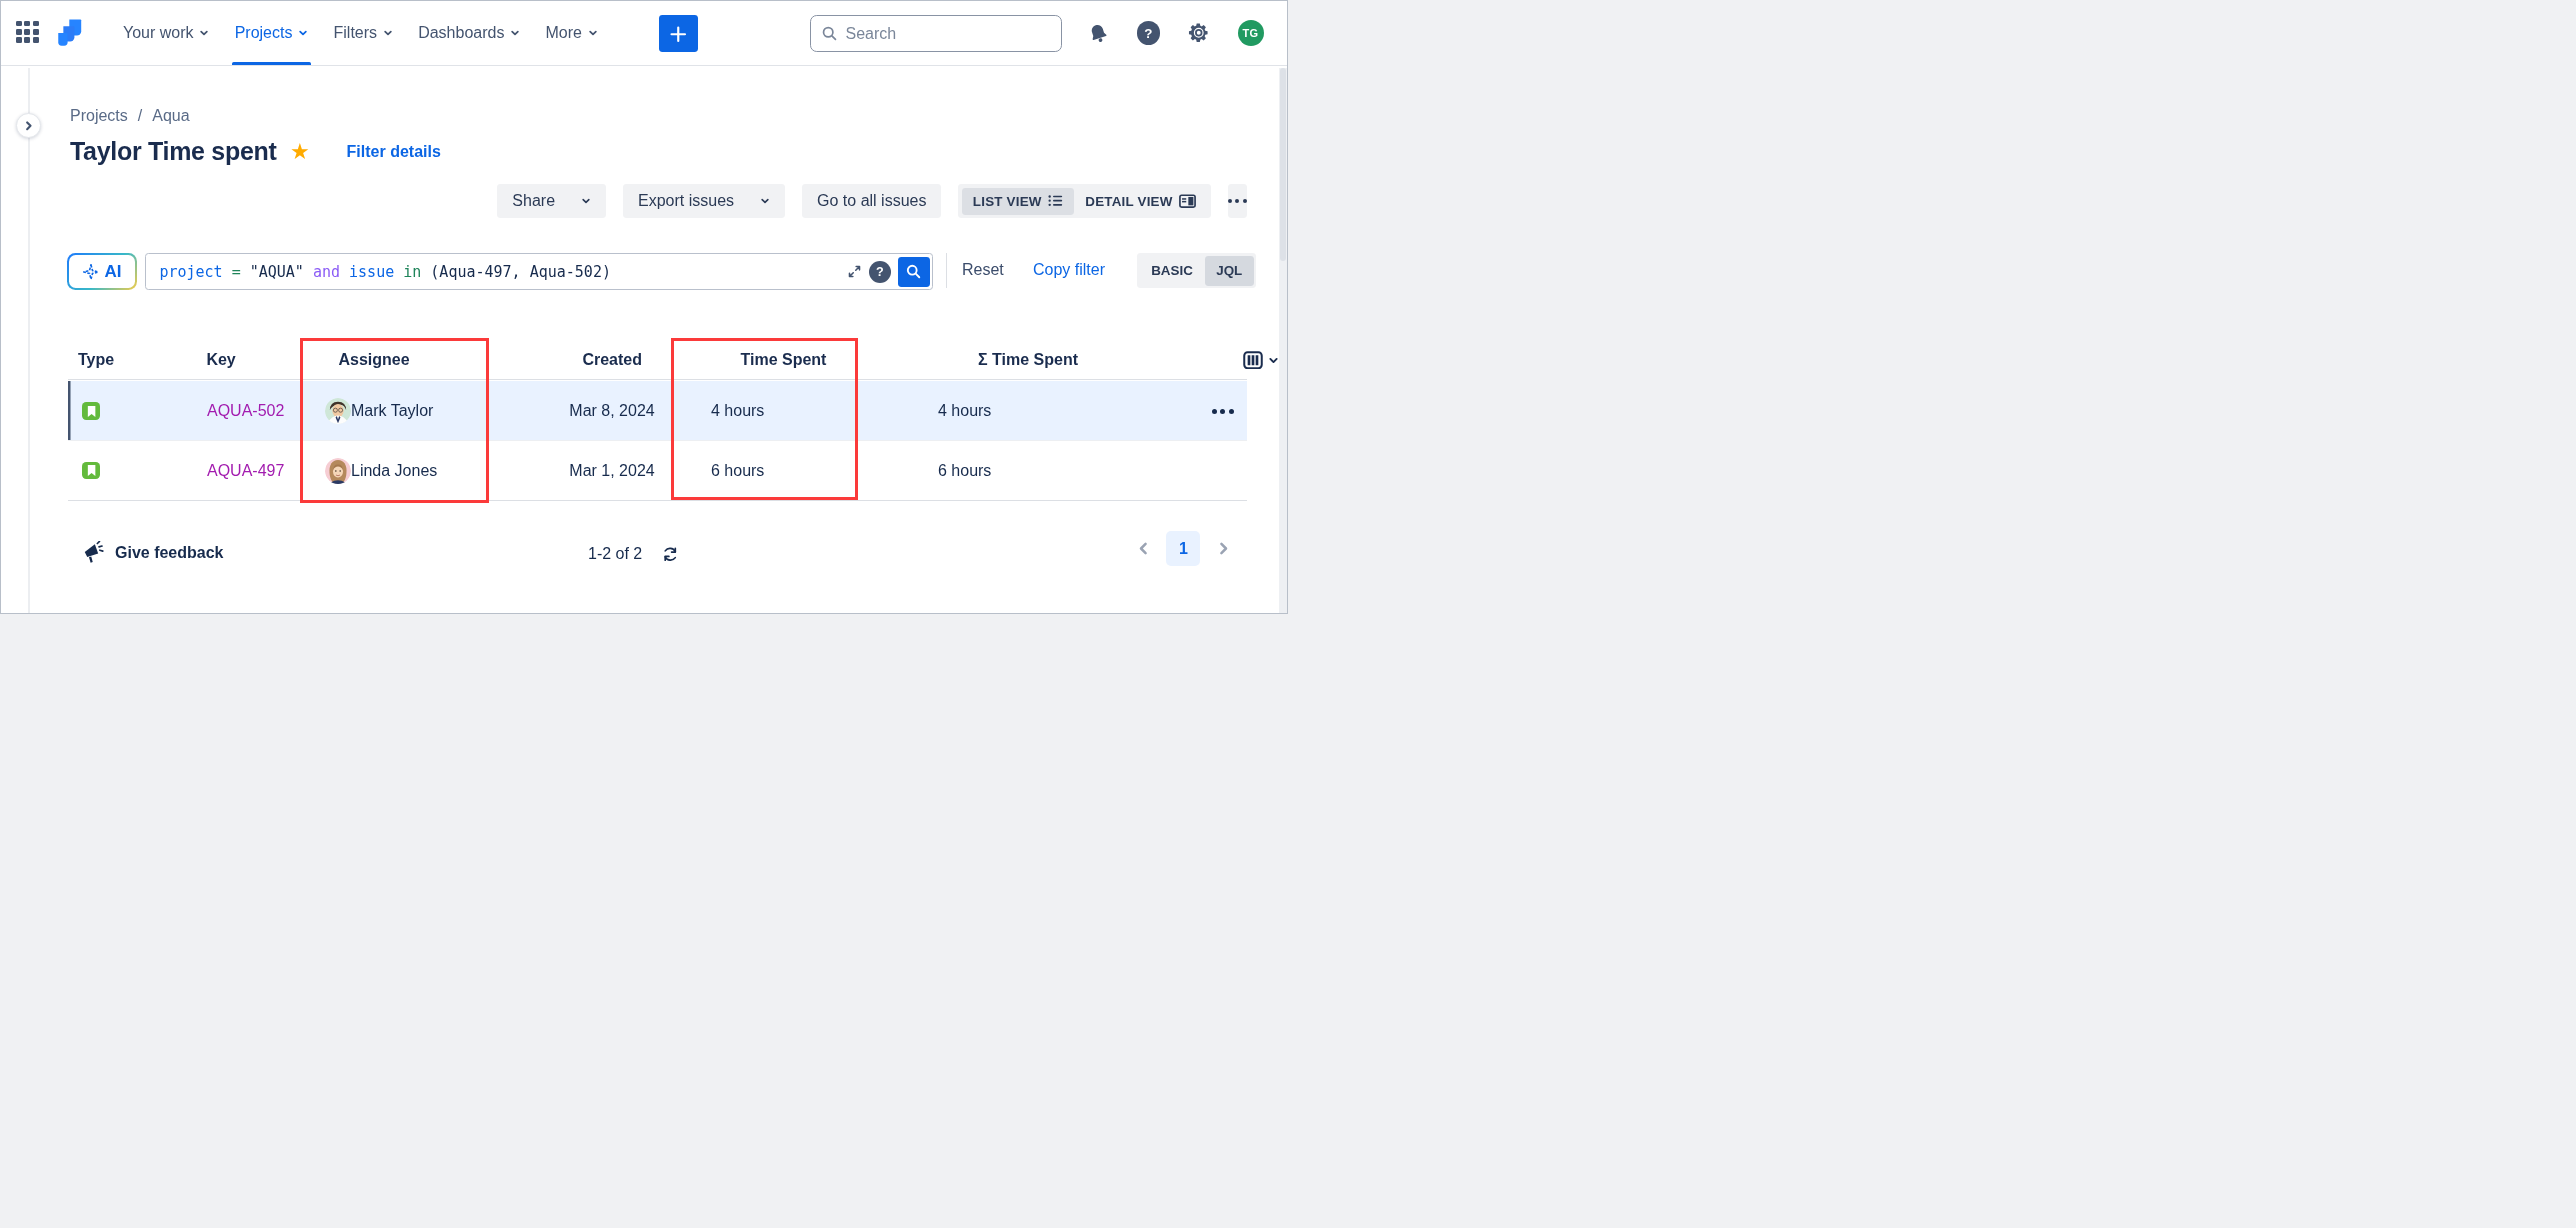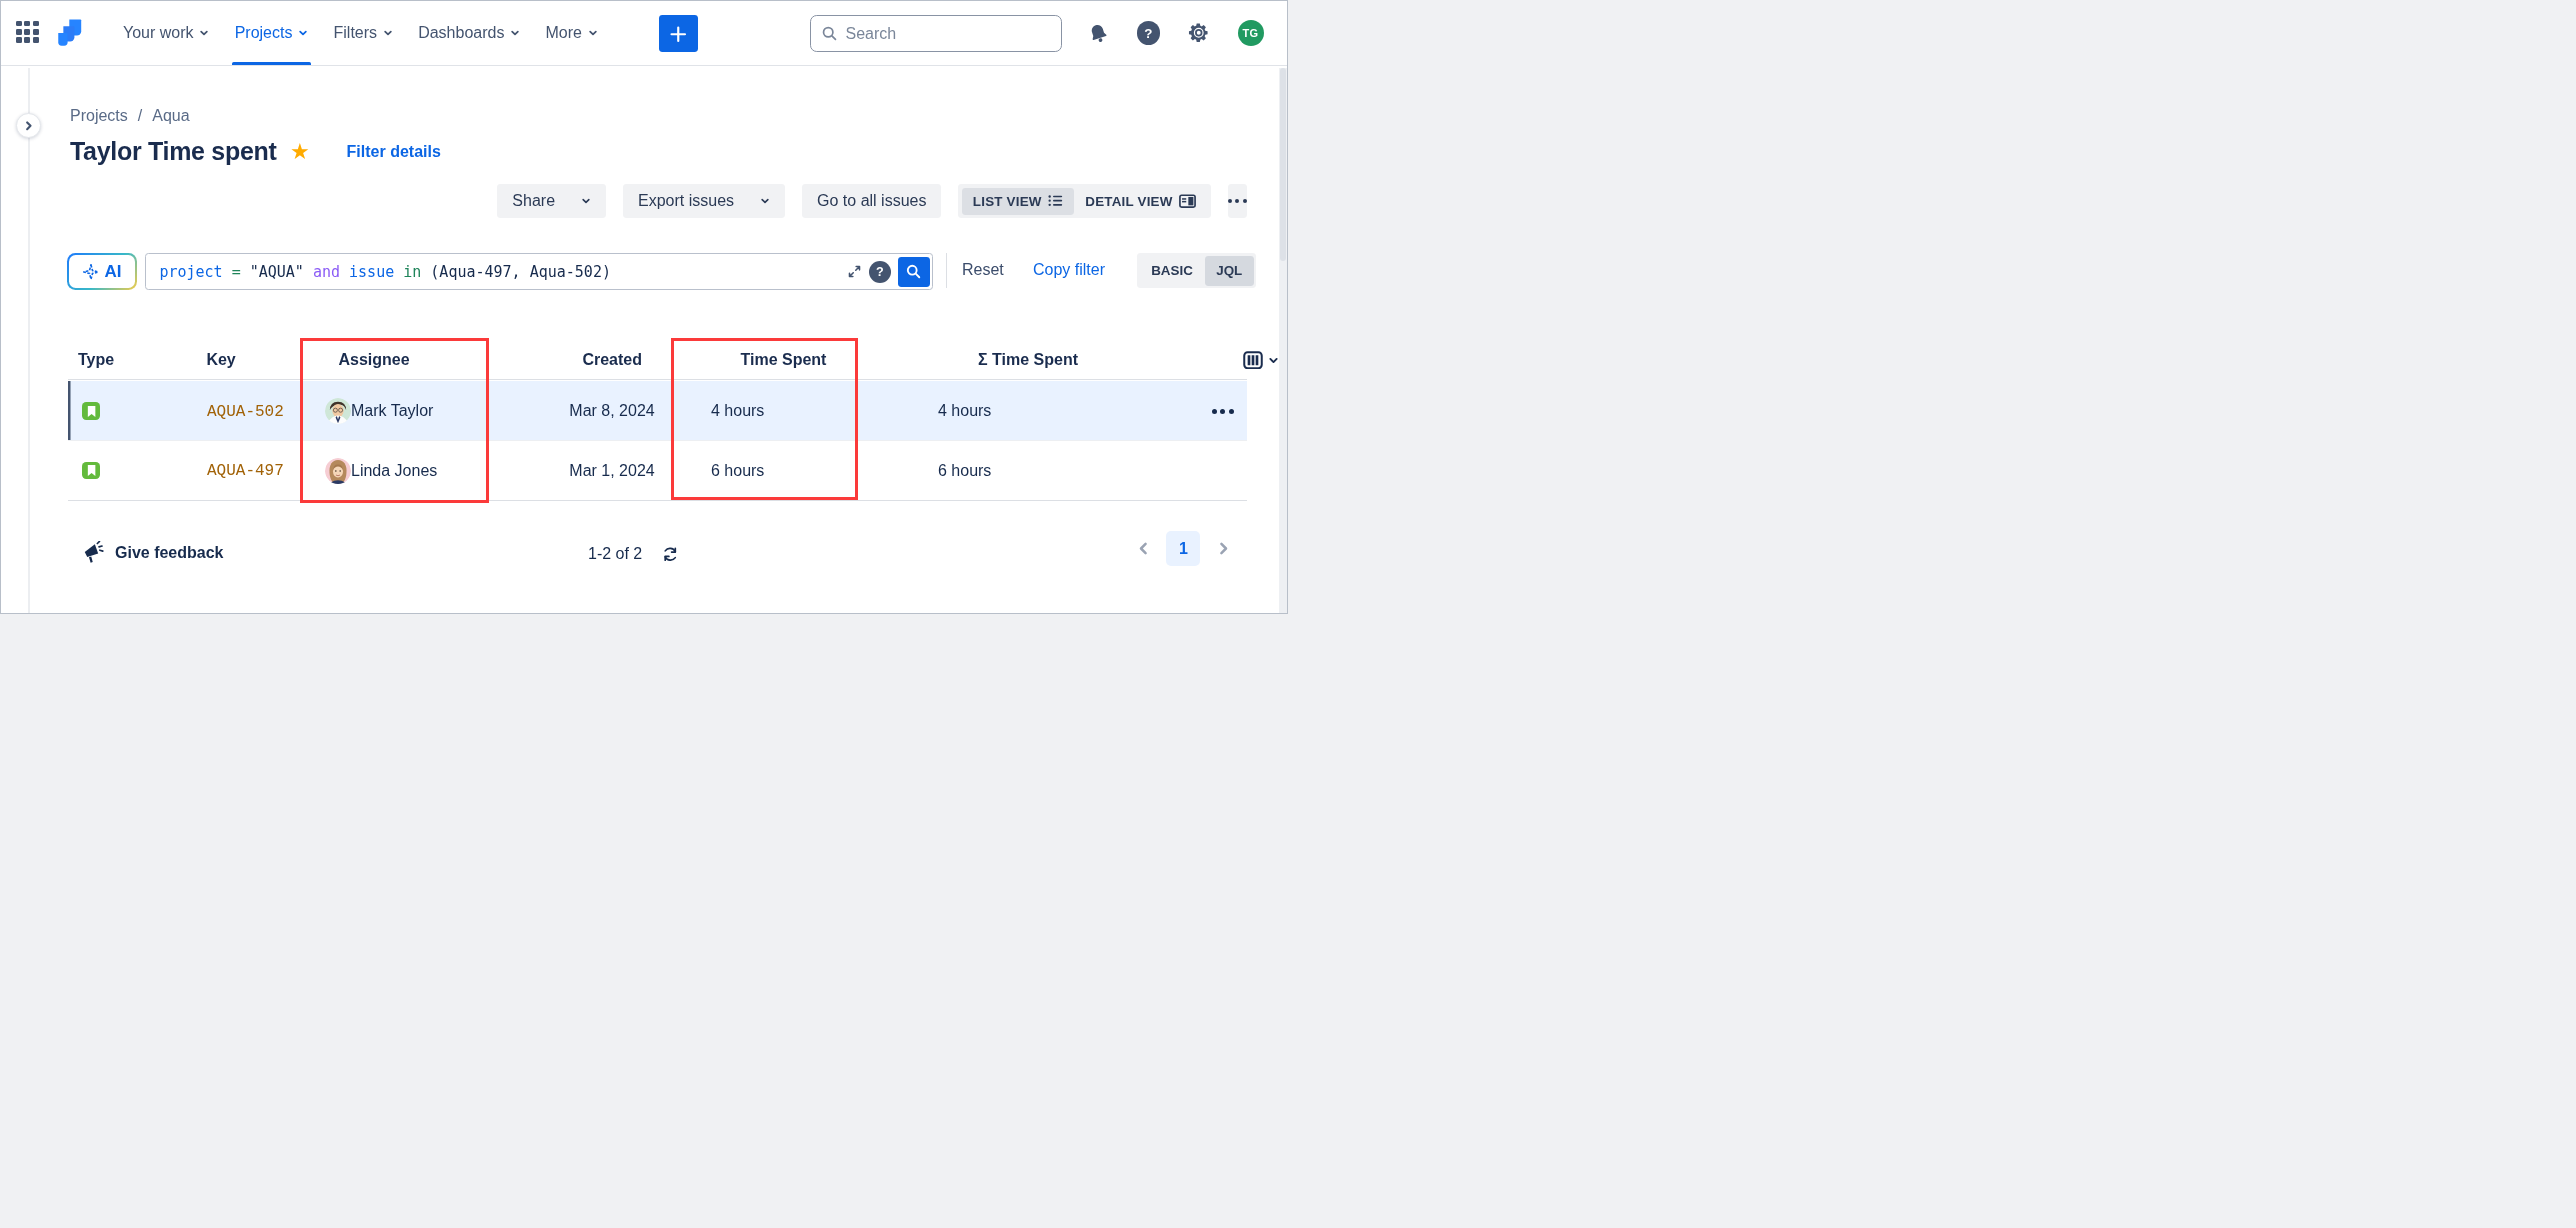--- a/index.html
+++ b/index.html
@@ -85,21 +85,21 @@
   .mode-seg.selected { background:#d5d9df; }
   
   .tgrid { display:grid; grid-template-columns:122px 130px 235px 151px 232px 254px 1fr; align-items:center; }
   .thead { position:absolute; left:67px; top:340px; width:1179px; height:39px; border-bottom:1.7px solid #dcdfe4;gap:8px; }
   .th { font-size:16px; font-weight:700; color:#1a2c4e; cursor:pointer; white-space:nowrap; }
   .trow { position:absolute; left:67px; width:1179px; height:60px; font-size:16px; color:#172b4d; }
   .trow.selected { background:#e9f2ff; box-shadow:inset 2.5px 0 0 #44546f; }
   .trow .sep { position:absolute; left:0; right:0; bottom:0; height:0.8px; background:#edeff2; }
   .type-icon { width:17.6px; height:17.6px; border-radius:4.2px; background:#63ba3c; display:flex;
                align-items:center; justify-content:center; }
-  .key-link { color:#a16207; text-decoration:none; cursor:pointer;font-family:Liberation Mono, monospace; }
+  .key-link { color:#a21caf; text-decoration:none; cursor:pointer; }
   .assignee-cell { display:flex; align-items:center; }
   .av { width:26px; height:26px; border-radius:50%; overflow:hidden; flex:none; }
   .cell-actions { display:flex; justify-content:flex-start; padding-left:20px; }
   .row-dots { background:none; border:none; cursor:pointer; display:flex; gap:3.4px; }
   .row-dots i { width:5px; height:5px; border-radius:50%; background:#172b4d; }
   .cols-btn { background:none; border:none; cursor:pointer; display:flex; align-items:center; gap:5px; padding-left:3.4px; }
   
   .anno { position:absolute; border:3.4px solid #fb3a3a; z-index:8; pointer-events:none; }
   
   .feedback { position:absolute; left:82px; top:540px; display:flex; align-items:center; gap:10px;

